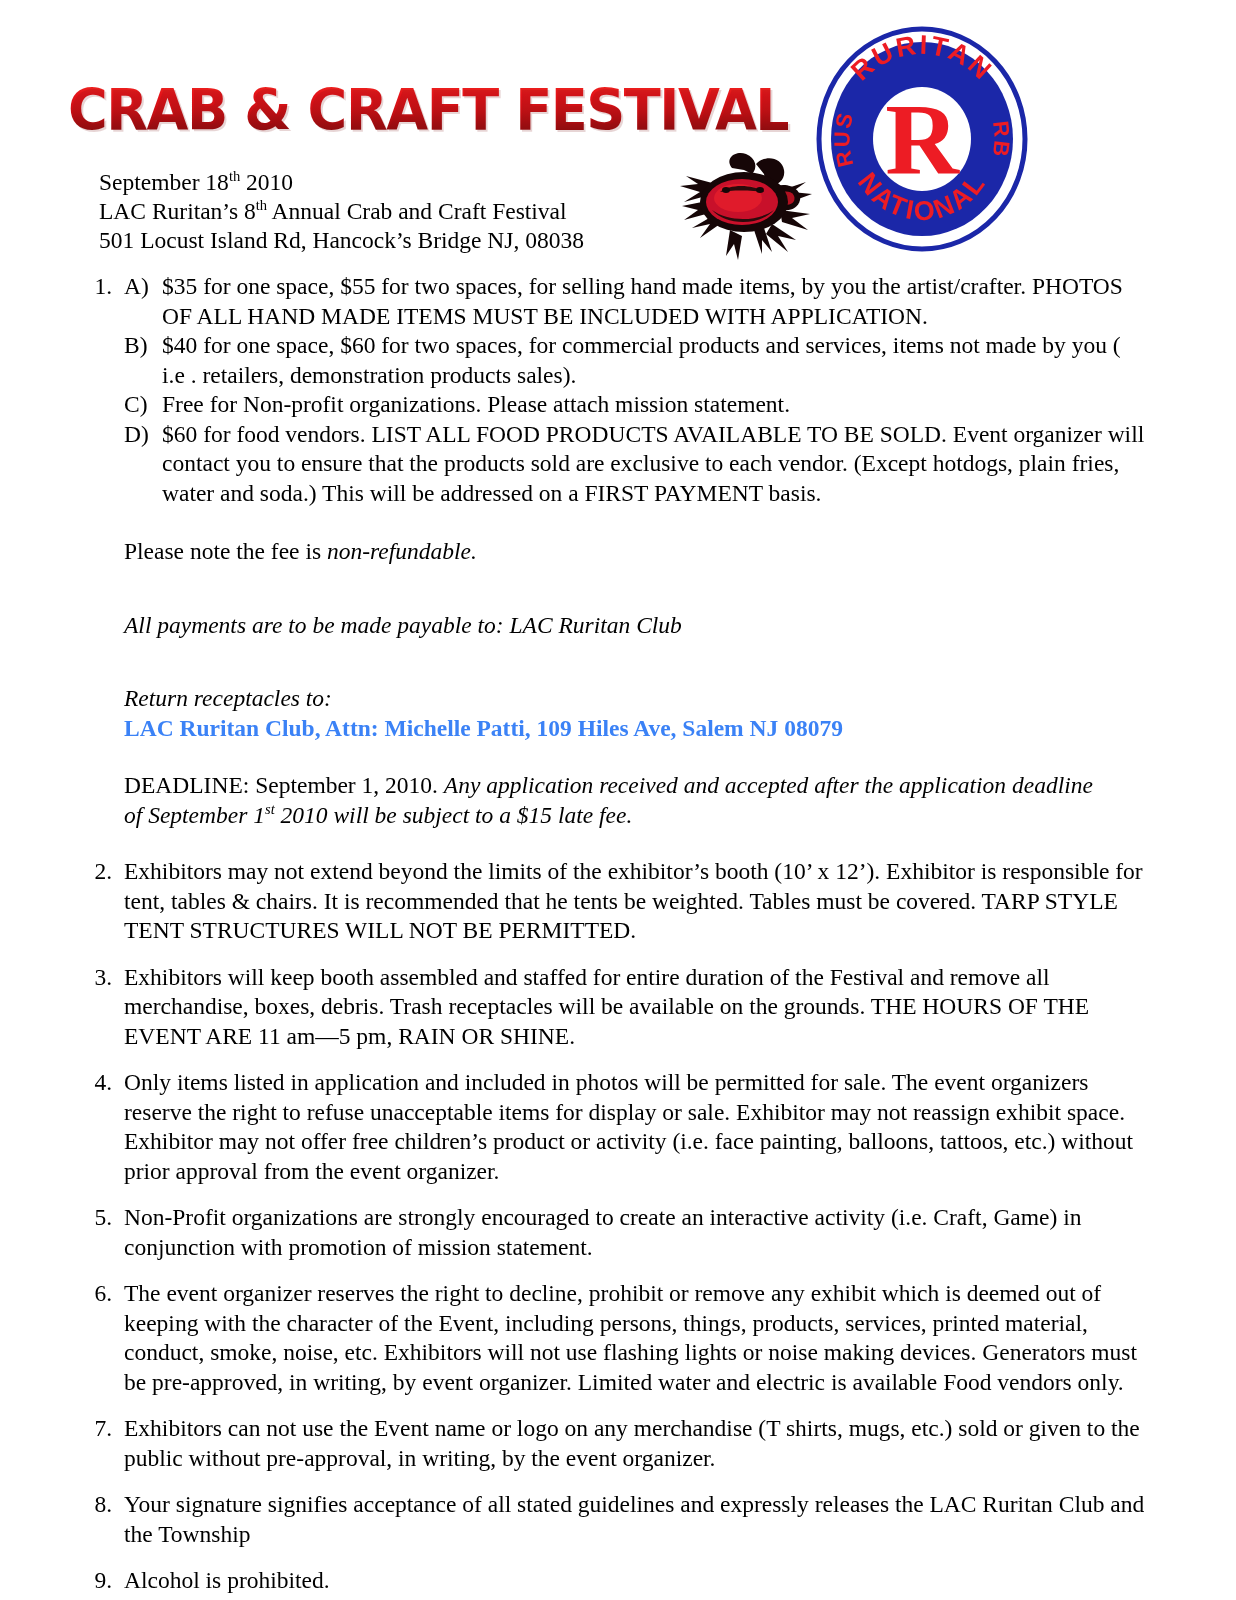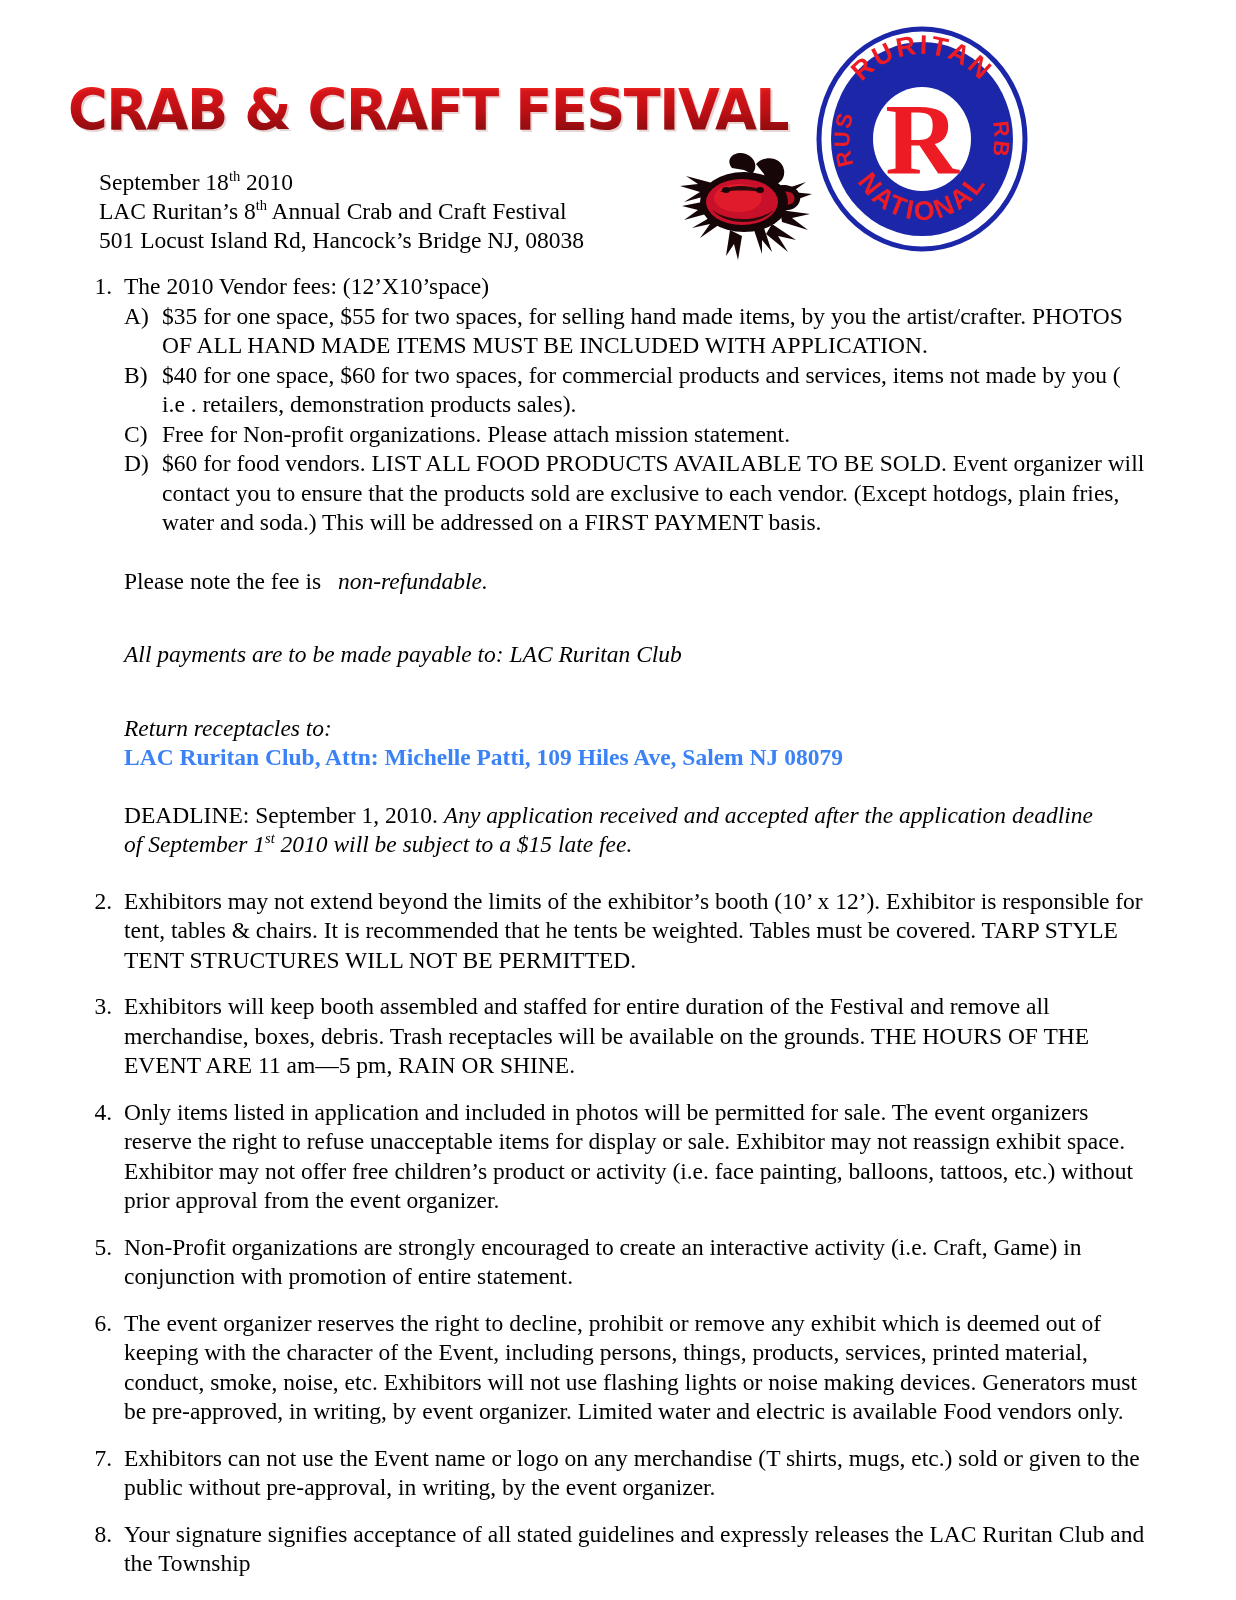--- a/index.html
+++ b/index.html
@@ -123,21 +123,21 @@
     text-align: left;
   }
 
   .sub-block {
     margin-top: 0;
   }
 
   .payment-note {
     margin-top: 29px;
   }
-  .payment-note .ital { font-style: italic; margin-left: 11px; }
+  .payment-note .ital { font-style: italic; }
   .payment-line-italic { font-style: italic; margin-top: 44px; }
   .contact-line {
     font-weight: bold;
     color: #3b82f6;
   }
 
   .deadline-block {
     margin-top: 28px;
     padding-right: 40px;
   }
@@ -227,21 +227,20 @@
       <text x="106" y="148" text-anchor="middle" font-family="Liberation Serif, serif" font-weight="bold" font-size="102" fill="#ed1c24">R</text>
     </svg>
   </div>
 </div>
 
 <div id="content">
   <ol class="numbered">
 
     <li>
       <span class="num">1.</span>
-      <span>The 2010 Vendor fees:  (12’X10’space)</span>
 
       <ol class="lettered sub-block">
         <li>
           <span class="alpha">A)</span>
           <span>$35 for one space, $55 for two spaces, for selling hand made items, by you the artist/crafter. PHOTOS OF ALL HAND MADE ITEMS MUST BE INCLUDED WITH APPLICATION.</span>
         </li>
         <li>
           <span class="alpha">B)</span>
           <span>$40 for one space, $60 for two spaces, for commercial products and services, items not made by you ( i.e . retailers, demonstration products sales).</span>
         </li>
@@ -275,21 +274,21 @@
       <span>Exhibitors will keep booth assembled and staffed for entire duration of the Festival and remove all merchandise, boxes, debris. Trash receptacles will be available on the grounds. THE HOURS OF THE EVENT ARE 11 am—5 pm, RAIN OR SHINE.</span>
     </li>
 
     <li>
       <span class="num">4.</span>
       <span>Only items listed in application and included in photos will be permitted for sale. The event organizers reserve the right to refuse unacceptable items for display or sale. Exhibitor may not reassign exhibit space. Exhibitor may not offer free children’s product or activity (i.e. face painting, balloons, tattoos, etc.) without prior approval from the event organizer.</span>
     </li>
 
     <li>
       <span class="num">5.</span>
-      <span>Non-Profit organizations are strongly encouraged to create an interactive activity (i.e. Craft, Game) in conjunction with promotion of entire statement.</span>
+      <span>Non-Profit organizations are strongly encouraged to create an interactive activity (i.e. Craft, Game) in conjunction with promotion of mission statement.</span>
     </li>
 
     <li>
       <span class="num">6.</span>
       <span>The event organizer reserves the right to decline, prohibit or remove any exhibit which is deemed out of keeping with the character of the Event, including persons, things, products, services, printed material, conduct, smoke, noise, etc. Exhibitors will not use flashing lights or noise making devices. Generators must be pre-approved, in writing, by event organizer. Limited water and electric is available Food vendors only.</span>
     </li>
 
     <li>
       <span class="num">7.</span>
       <span>Exhibitors can not use the Event name or logo on any merchandise (T shirts, mugs, etc.) sold or given to the public without pre-approval, in writing, by the event organizer.</span>

